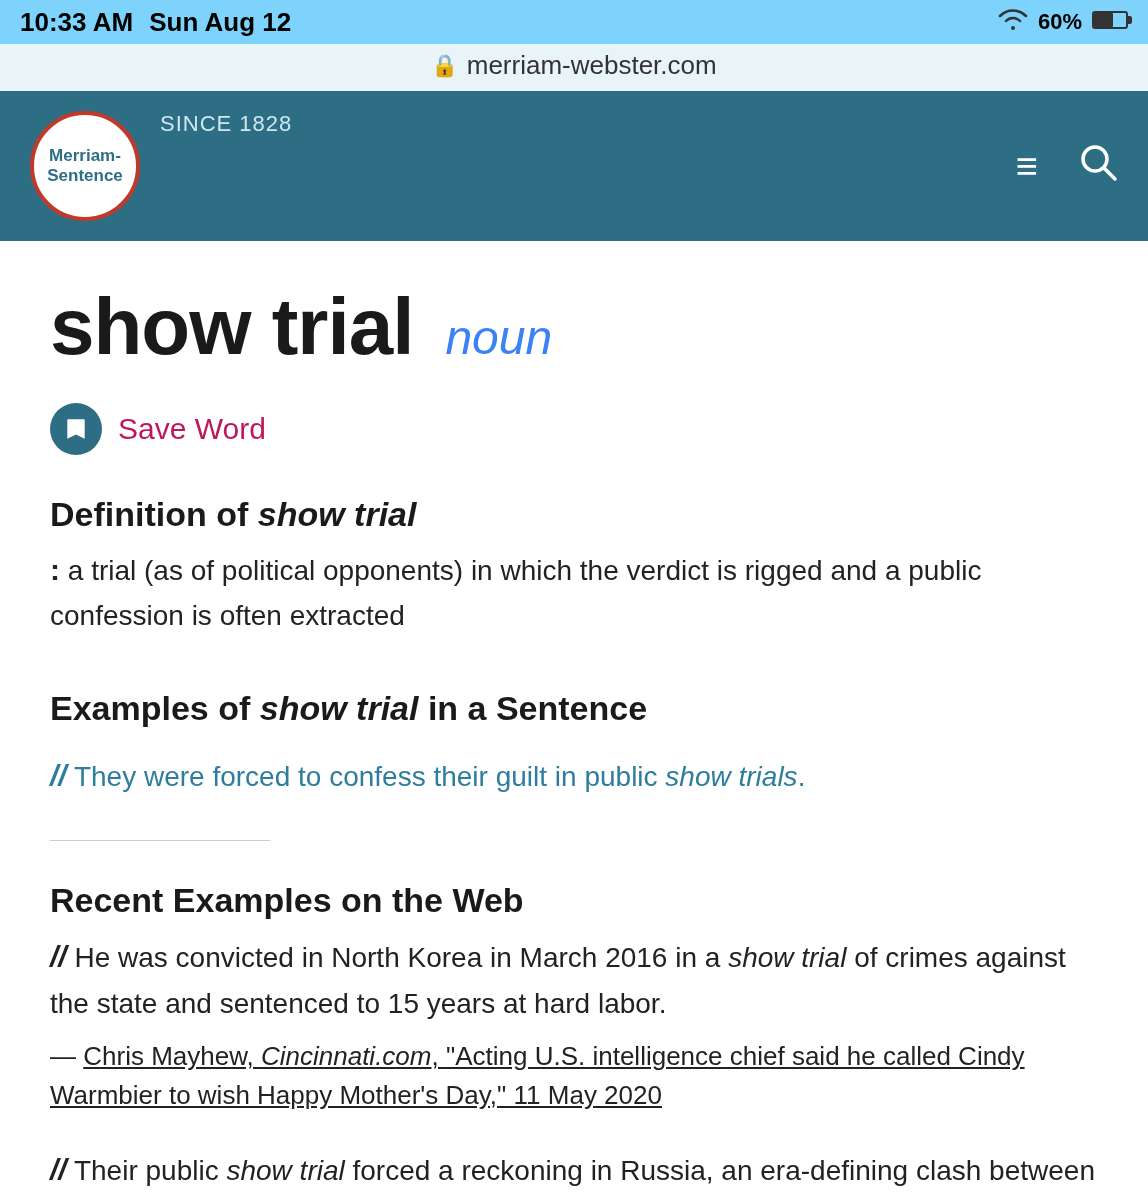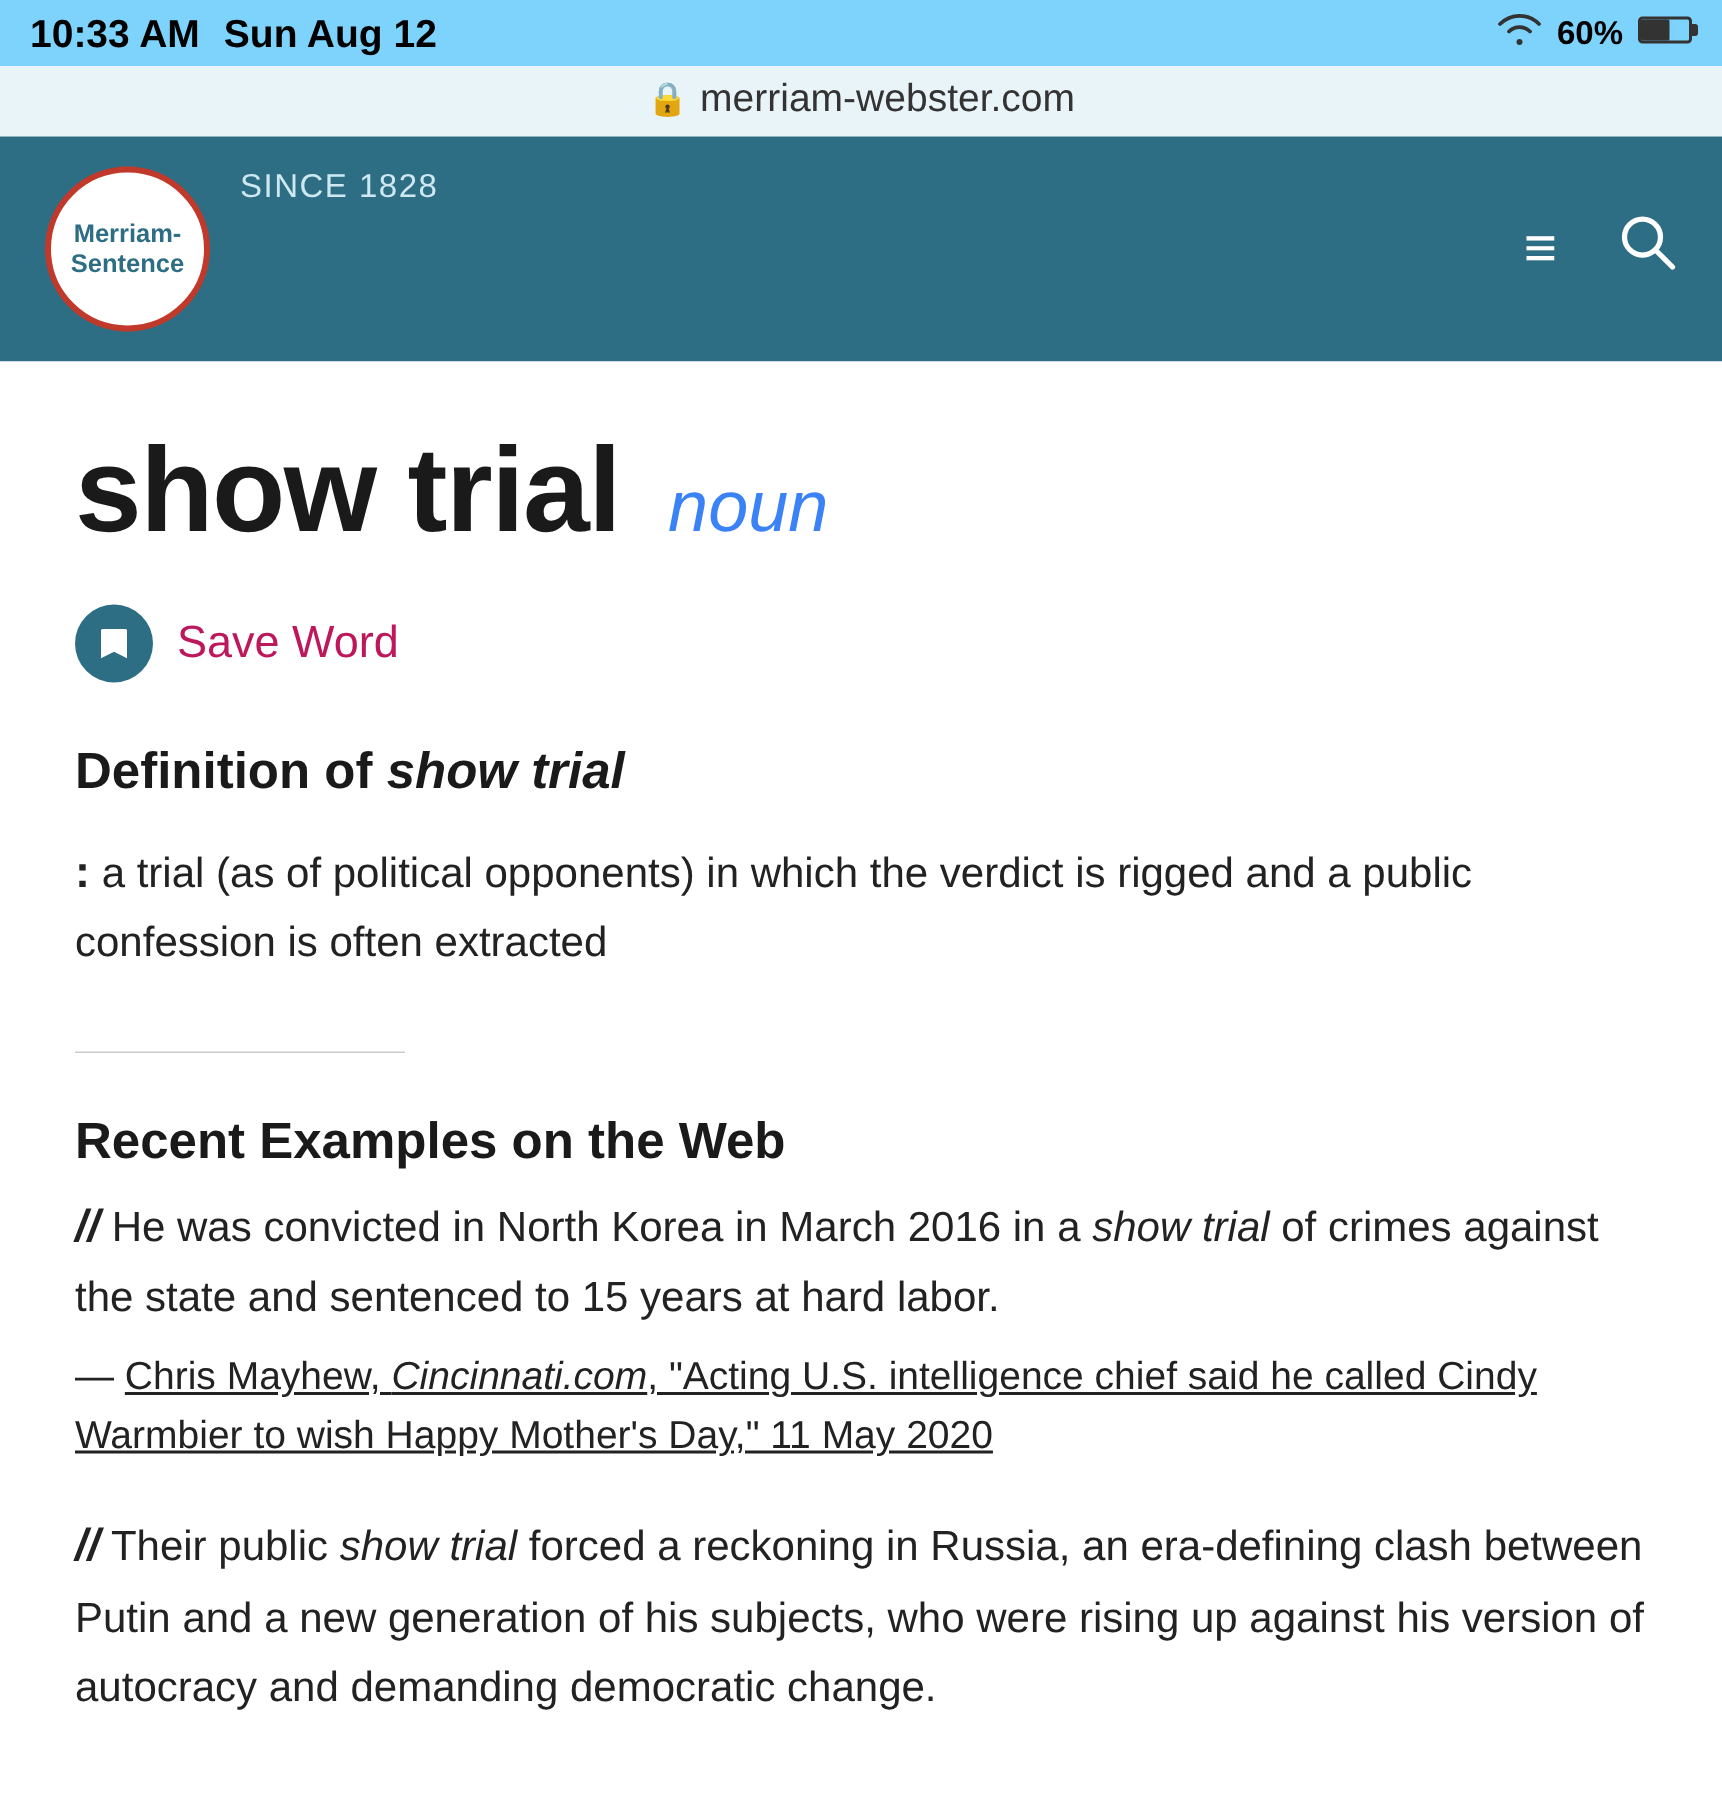--- a/index.html
+++ b/index.html
@@ -182,21 +182,21 @@
     .save-word-label {
       font-size: 30px;
       color: #be185d;
     }
 
     
     .section-title {
       font-size: 34px;
       font-weight: 800;
       color: #1a1a1a;
-      margin-bottom: 24px;
+      margin-bottom: 12px;
     }
     .section-title em {
       font-style: italic;
     }
     .definition-text {
       font-size: 28px;
       line-height: 1.6;
       color: #222;
       margin-bottom: 50px;
     }
@@ -347,20 +347,28 @@
 
   <div class="definition-section">
     <h2 class="section-title">
       <span>Definition of </span><em>show trial</em>
     </h2>
     <p class="definition-text">
       <span class="definition-colon">:</span><span> a trial (as of political opponents) in which the verdict is rigged and a public confession is often extracted</span>
     </p>
   </div>
 
+  <div class="examples-section">
+    <h2 class="examples-title">
+      <span>Examples of </span><em>show trial</em><span> in a Sentence</span>
+    </h2>
+    <p class="example-item">
+      <span class="example-slash">//</span><span> They were forced to confess their guilt in public </span><em>show trials</em><span>.</span>
+    </p>
+  </div>
 
   <hr class="divider">
 
   <div class="recent-section">
     <h2 class="recent-title">Recent Examples on the Web</h2>
 
     <div class="recent-example">
       <p class="recent-quote">
         <span class="recent-slash">//</span><span> He was convicted in North Korea in March 2016 in a </span><em>show trial</em><span> of crimes against the state and sentenced to 15 years at hard labor.</span>
       </p>

